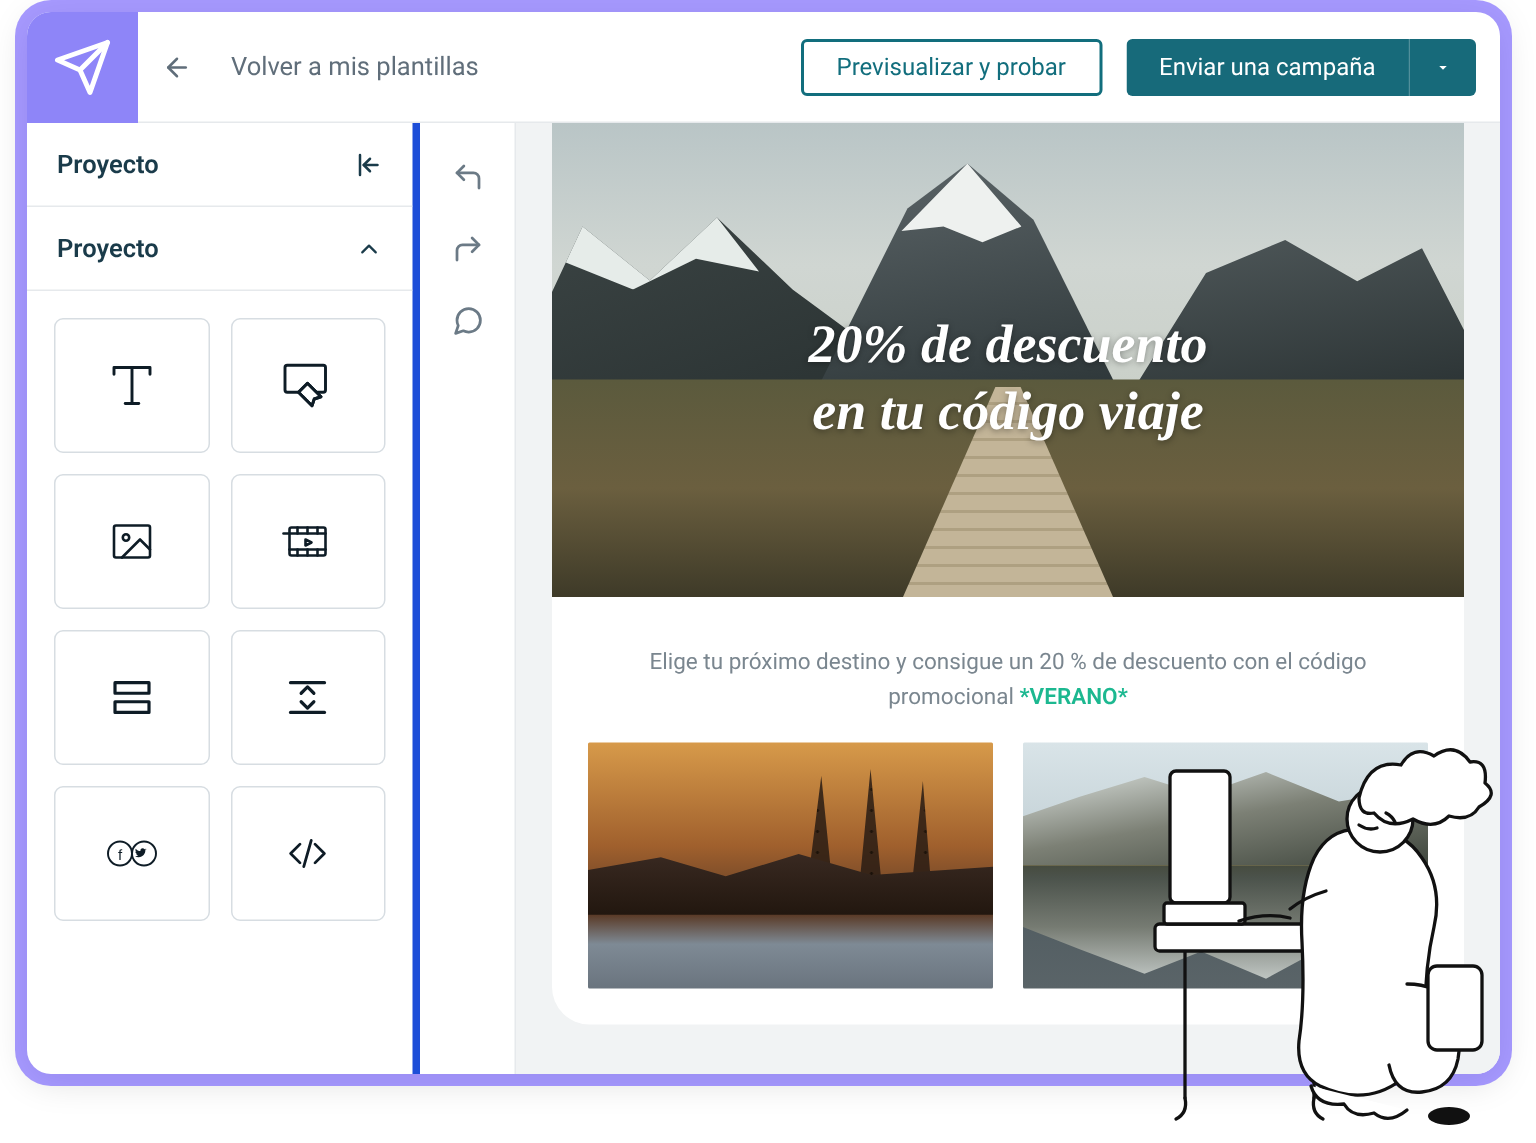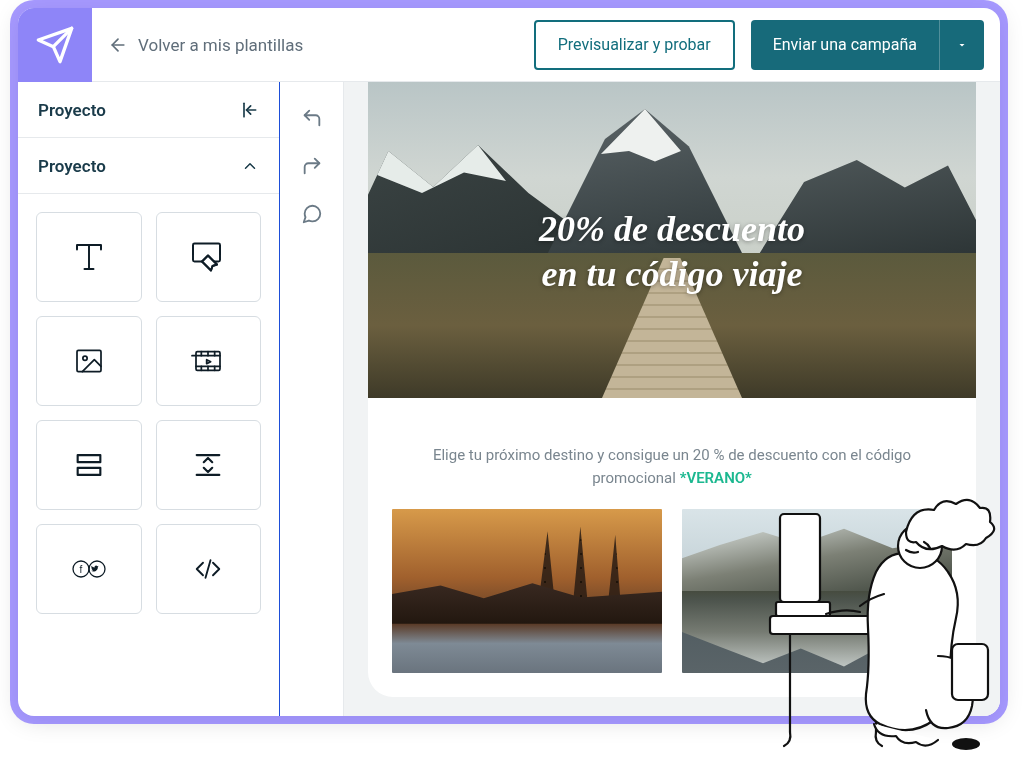--- a/index.html
+++ b/index.html
@@ -37,30 +37,30 @@
   height: 74px;
   background: #8e85f8;
   display: flex;
   align-items: center;
   justify-content: center;
   color: #fff;
 }
 .back {
   display: flex;
   align-items: center;
-  gap: 10px;
+  gap: 26px;
   color: #606e7a;
   font-size: 17px;
   cursor: pointer;
   flex: 1;
   text-align: center;
 }
 .back svg { stroke: #606e7a; }
 .btn {
-  height: 50px;
+  height: 38px;
   padding: 0 22px;
   border-radius: 4px;
   font-size: 16px;
   display: flex;
   align-items: center;
   cursor: pointer;
   white-space: nowrap;
 }
 .btn-outline {
   border: 2px solid #126e7d;
@@ -82,21 +82,21 @@
   border: none;
   width: 44px;
   padding: 0;
   justify-content: center;
   border-top-left-radius: 0;
   border-bottom-left-radius: 0;
 }
 .body { flex: 1; display: flex; overflow: hidden; }
 .sidebar {
   width: 262px;
-  border-right: 1px solid #1d4ed8;
+  border-right: 5px solid #1d4ed8;
   overflow-y: auto;
 }
 .section-head {
   height: 56px;
   padding: 0 20px;
   display: flex;
   align-items: center;
   justify-content: space-between;
   border-bottom: 1px solid #e6e9ec;
   font-size: 17px;
@@ -206,21 +206,21 @@
   text-align: center;
   color: #fff;
   font-family: Georgia, "Times New Roman", serif;
   font-style: italic;
   font-weight: 700;
   font-size: 36px;
   line-height: 1.25;
   text-shadow: 0 1px 4px rgba(0,0,0,0.35);
 }
 .email-meta {
-  padding: 46px 60px 20px;
+  padding: 32px 60px 20px;
   text-align: center;
   color: #7a868f;
   font-size: 15px;
   line-height: 1.5;
 }
 .promo { color: #1cb890; font-weight: 600; }
 .thumbs {
   display: flex;
   gap: 20px;
   padding: 0 24px 24px;

